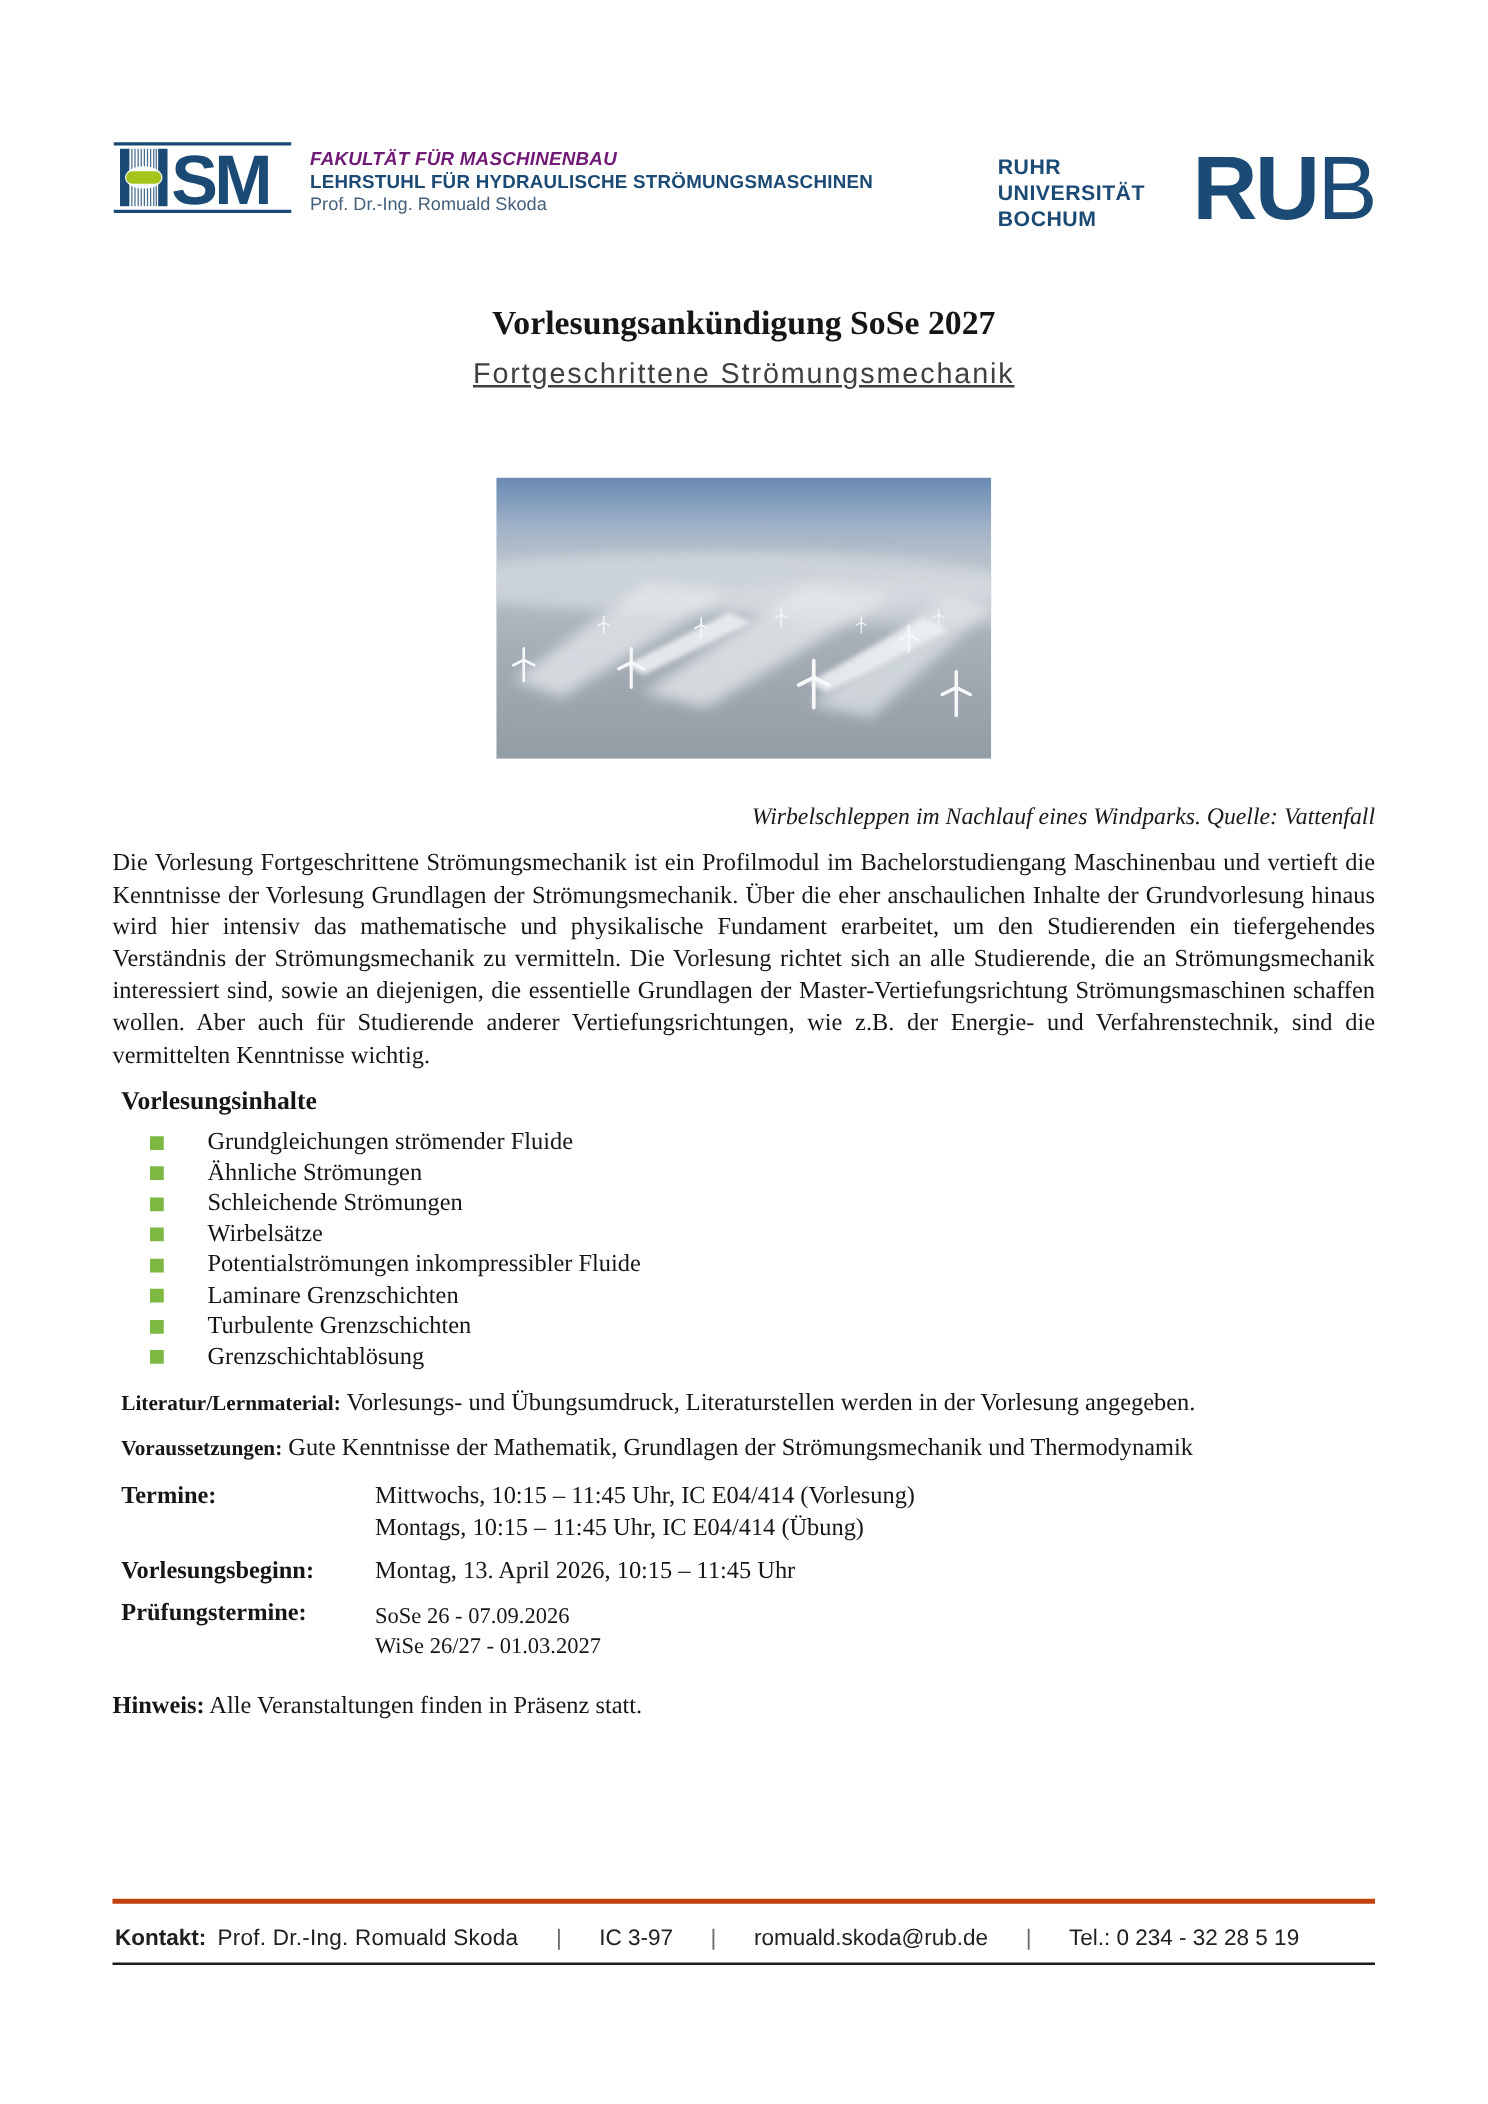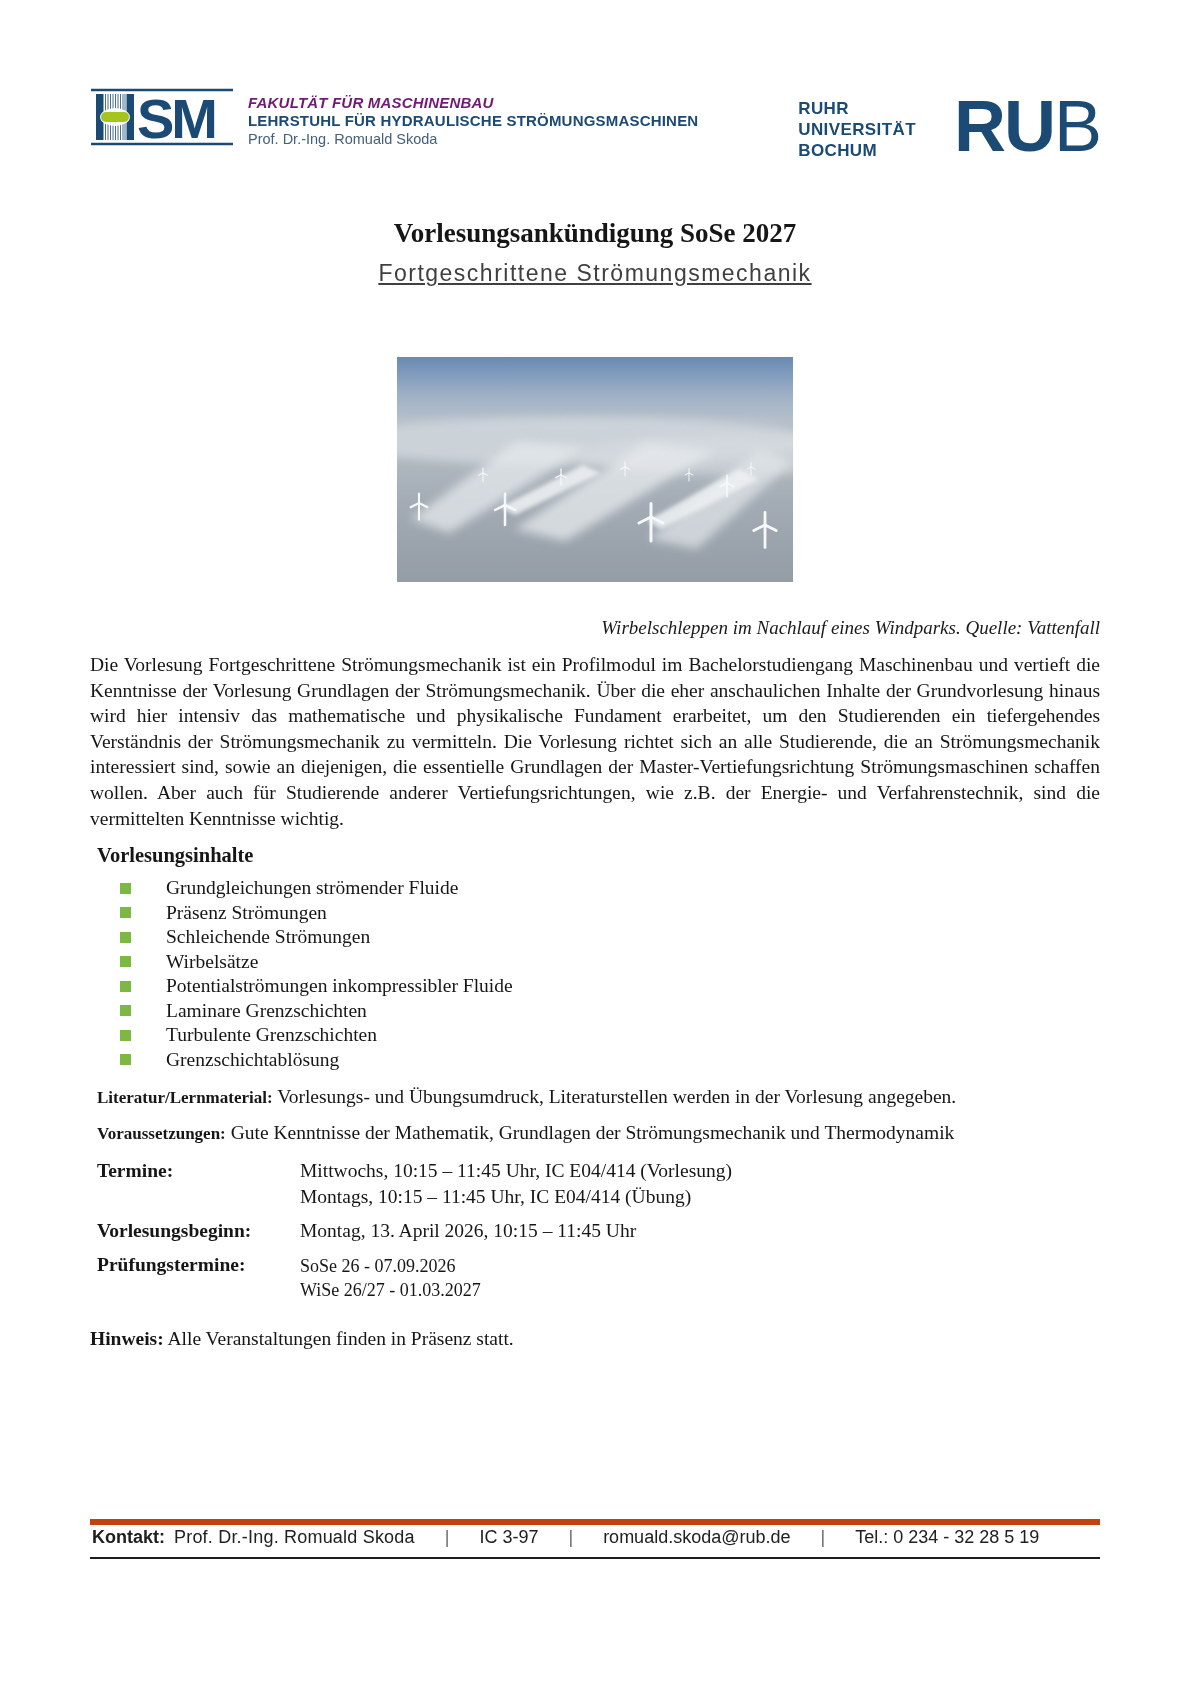--- a/index.html
+++ b/index.html
@@ -2,21 +2,21 @@
 <html><head>
 <meta charset="utf-8">
 <style>
   html,body{margin:0;padding:0;}
   body{
     width:1190px;height:1683px;position:relative;background:#ffffff;
     font-family:"Liberation Serif", serif;color:#161616;overflow:hidden;
   }
   .content{padding:0 90px;}
   
-  .header{margin:0;padding-top:88px;display:flex;justify-content:space-between;align-items:flex-start;}
+  .header{margin:0;padding-top:113px;display:flex;justify-content:space-between;align-items:flex-start;}
   .hsm{display:flex;align-items:flex-start;}
   .hsm-text{margin-left:13px;padding-top:6px;font-family:"Liberation Sans",sans-serif;}
   .hsm-line1{color:#701a75;font-weight:bold;font-size:15px;line-height:18px;letter-spacing:.2px;font-style:italic;}
   .hsm-line2{color:#1b4a75;font-weight:bold;font-size:15px;line-height:18px;letter-spacing:.2px;}
   .hsm-line3{color:#44607b;font-size:14.5px;line-height:18px;}
   .rub{display:flex;align-items:center;padding-top:2px;}
   .rub-wordmark{font-family:"Liberation Sans",sans-serif;font-weight:bold;color:#1b4a75;
     font-size:17px;line-height:21px;letter-spacing:.4px;margin-right:38px;margin-top:6px;}
   .rub-letters{font-family:"Liberation Sans",sans-serif;color:#1b4a75;font-size:72px;line-height:72px;letter-spacing:-2px;}
   .rub-letters .b-light{font-weight:400;}
@@ -38,22 +38,22 @@
   .detail-row{margin-top:14px;font-size:19.5px;padding-left:7px;}
   .detail-row b{font-size:17px;}
   .schedule{margin-top:14px;padding-left:7px;}
   .schedule-row{display:flex;margin-bottom:8px;}
   .schedule-label{width:203px;flex:0 0 auto;font-weight:bold;font-size:19.5px;line-height:26px;}
   .schedule-vals{font-size:19.5px;line-height:26px;}
   .schedule-row.exams .schedule-vals{font-size:18px;line-height:24px;padding-top:2px;}
   .note-line{margin-top:26px;font-size:19.5px;}
   
   .kontakt-bar{position:absolute;left:90px;right:90px;top:1519px;
-    border-top:6px solid #c2410c;border-bottom:2px solid #1c1c1c;
-    padding:2px 2px 9px 2px;font-family:"Liberation Sans",sans-serif;font-size:18px;color:#202020;
+    border-top:4px solid #c2410c;border-bottom:2px solid #1c1c1c;
+    padding:17px 2px 9px 2px;font-family:"Liberation Sans",sans-serif;font-size:18px;color:#202020;
     display:flex;align-items:baseline;}
   .kontakt-bar .sep{color:#6a6a6a;margin:0 30px;font-weight:300;}
   .kontakt-bar b{margin-right:9px;}
   .contact-name{letter-spacing:.2px;}
 </style>
 </head>
 <body>
 
 <div class="content">
 
@@ -150,21 +150,21 @@
   <div class="intro">Die Vorlesung Fortgeschrittene Strömungsmechanik ist ein Profilmodul im Bachelorstudiengang Maschinenbau und vertieft die Kenntnisse der Vorlesung Grundlagen der Strömungsmechanik. Über die eher anschaulichen Inhalte der Grundvorlesung hinaus wird hier intensiv das mathematische und physikalische Fundament erarbeitet, um den Studierenden ein tiefergehendes Verständnis der Strömungsmechanik zu vermitteln. Die Vorlesung richtet sich an alle Studierende, die an Strömungsmechanik interessiert sind, sowie an diejenigen, die essentielle Grundlagen der Master-Vertiefungsrichtung Strömungsmaschinen schaffen wollen. Aber auch für Studierende anderer Vertiefungsrichtungen, wie z.B. der Energie- und Verfahrenstechnik, sind die vermittelten Kenntnisse wichtig.</div>
 
   <div class="contents-heading">Vorlesungsinhalte</div>
   <ul class="bullet-list">
     <li>
         <span class="bullet-sq"></span>
         <span>Grundgleichungen strömender Fluide</span>
       </li>
     <li>
         <span class="bullet-sq"></span>
-        <span>Präsenz Strömungen</span>
+        <span>Ähnliche Strömungen</span>
       </li>
     <li>
         <span class="bullet-sq"></span>
         <span>Schleichende Strömungen</span>
       </li>
     <li>
         <span class="bullet-sq"></span>
         <span>Wirbelsätze</span>
       </li>
     <li>

